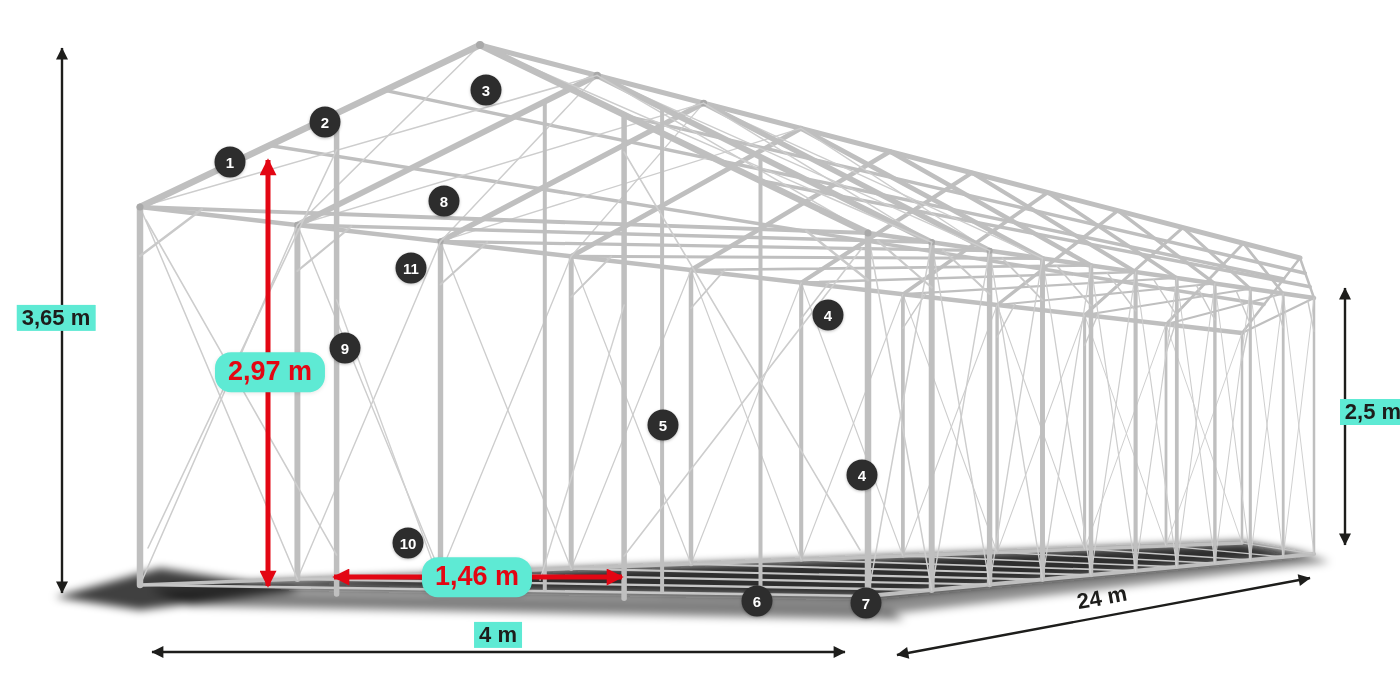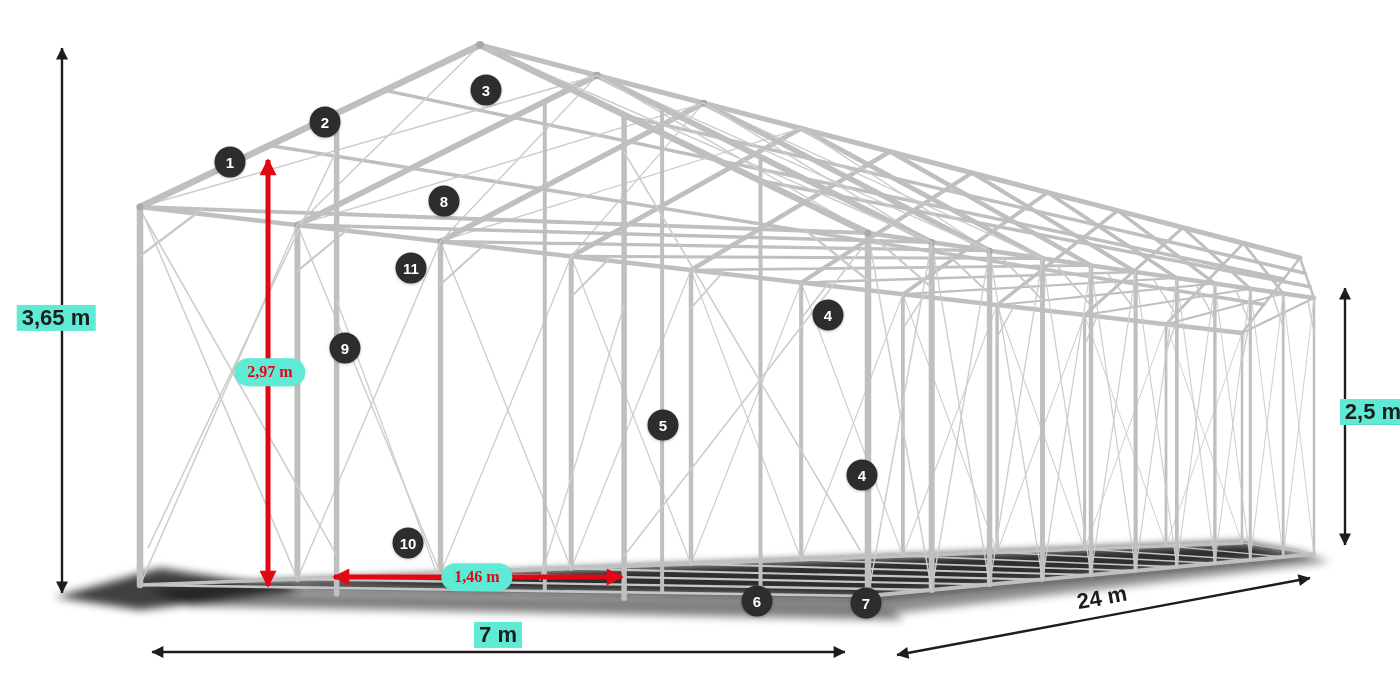--- a/index.html
+++ b/index.html
@@ -5,22 +5,22 @@
   html,body{margin:0;padding:0;background:#ffffff;}
   body{width:1400px;height:700px;overflow:hidden;font-family:"Liberation Sans",sans-serif;}
   .stage{position:relative;width:1400px;height:700px;background:#ffffff;}
   .stage svg{position:absolute;left:0;top:0;}
   .dimB{stroke:var(--ink,#1d1d1b);stroke-width:2.4;}
   .dimR{stroke:var(--accent,#e30613);stroke-width:5;}
   .inkFill{fill:var(--ink,#1d1d1b);}
   .redFill{fill:var(--accent,#e30613);}
   .dim-label{position:absolute;transform:translate(-50%,-50%);font-weight:bold;font-size:22px;
     color:var(--ink,#1d1d1b);background:#5eead4;padding:1px 5px;white-space:nowrap;line-height:1.1;}
-  .dim-label.red{color:var(--accent,#e30613);font-size:16px;border-radius:16px;padding:5px 13px;
-    box-shadow:0 1px 4px rgba(0,0,0,0.10);font-family:Liberation Serif, serif;}
+  .dim-label.red{color:var(--accent,#e30613);font-size:27px;border-radius:16px;padding:5px 13px;
+    box-shadow:0 1px 4px rgba(0,0,0,0.10);}
   .dim-label.rot{transform:translate(-50%,-50%) rotate(-10.5deg);background:transparent;}
   .badge{position:absolute;width:31px;height:31px;border-radius:50%;background:var(--badge_bg,#2d2d2d);
     color:#ffffff;font-weight:bold;font-size:15px;display:flex;align-items:center;justify-content:center;
     transform:translate(-50%,-50%);box-shadow:0 1px 3px rgba(0,0,0,0.25);}
 </style>
 </head>
 <body>
 
 <div class="stage">
   <svg width="1400" height="700" viewBox="0 0 1400 700">
@@ -222,21 +222,21 @@
       <line x1="897" y1="655" x2="1310" y2="578" class="dimB" marker-start="url(#mB)" marker-end="url(#mB)"></line>
       <line x1="268" y1="160" x2="268" y2="586" class="dimR" marker-start="url(#mR)" marker-end="url(#mR)"></line>
       <line x1="334" y1="577" x2="622" y2="577" class="dimR" marker-start="url(#mR)" marker-end="url(#mR)"></line>
     </g>
   </svg>
 
   <div class="dim-label" style="left:56px;top:318px;">3,65 m</div>
   <div class="dim-label red" style="left:270px;top:372px;">2,97 m</div>
   <div class="dim-label red" style="left:477px;top:577px;">1,46 m</div>
   <div class="dim-label" style="left:1373px;top:412px;">2,5 m</div>
-  <div class="dim-label" style="left:498px;top:635px;">7 m</div>
+  <div class="dim-label" style="left:498px;top:635px;">4 m</div>
   <div class="dim-label rot" style="left:1102px;top:598px;">24 m</div>
 
   <div id="badges">
       <div class="badge" style="left: 230px; top: 162px;">1</div>
       <div class="badge" style="left: 325px; top: 122px;">2</div>
       <div class="badge" style="left: 486px; top: 90px;">3</div>
       <div class="badge" style="left: 862px; top: 475px;">4</div>
       <div class="badge" style="left: 663px; top: 425px;">5</div>
       <div class="badge" style="left: 757px; top: 601px;">6</div>
       <div class="badge" style="left: 866px; top: 603px;">7</div>

